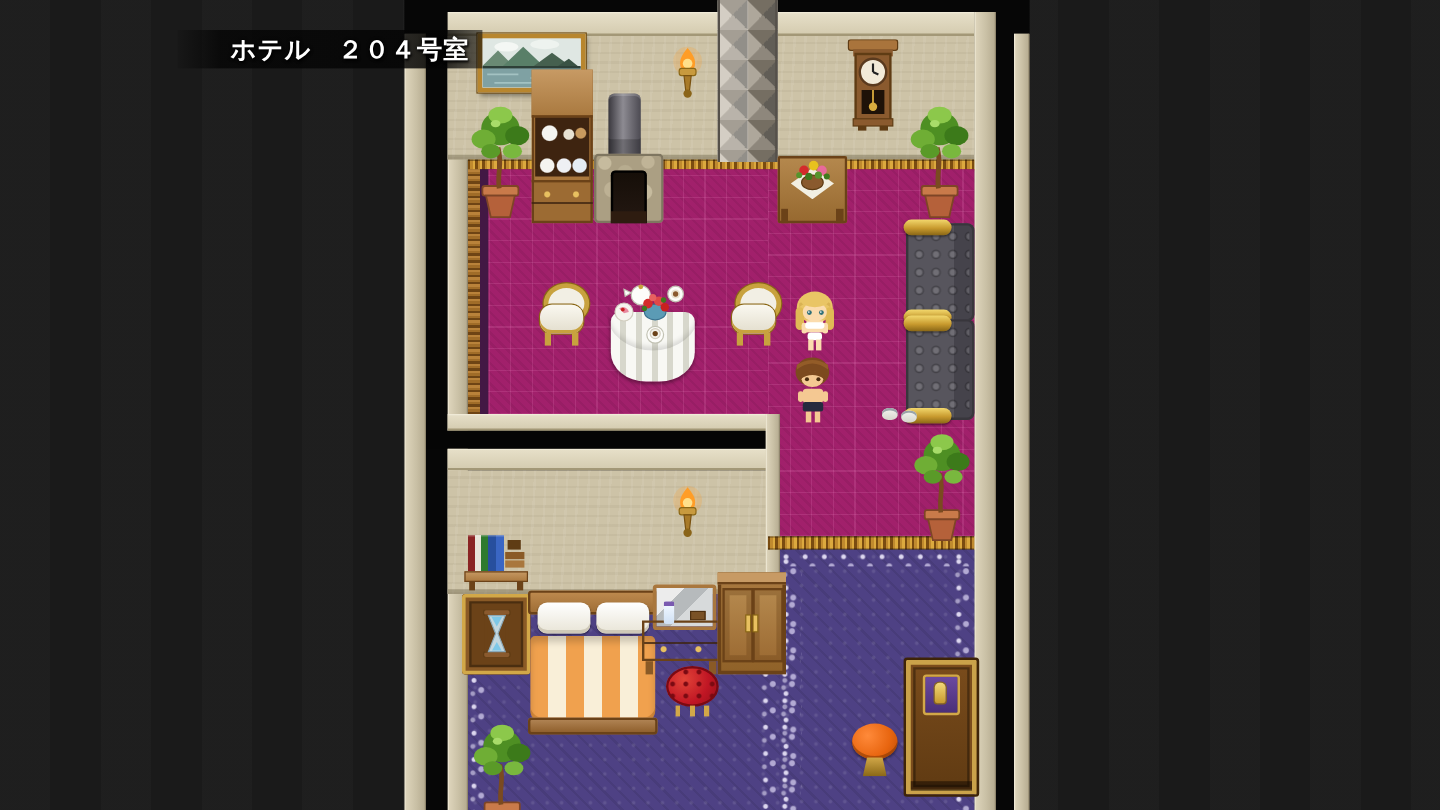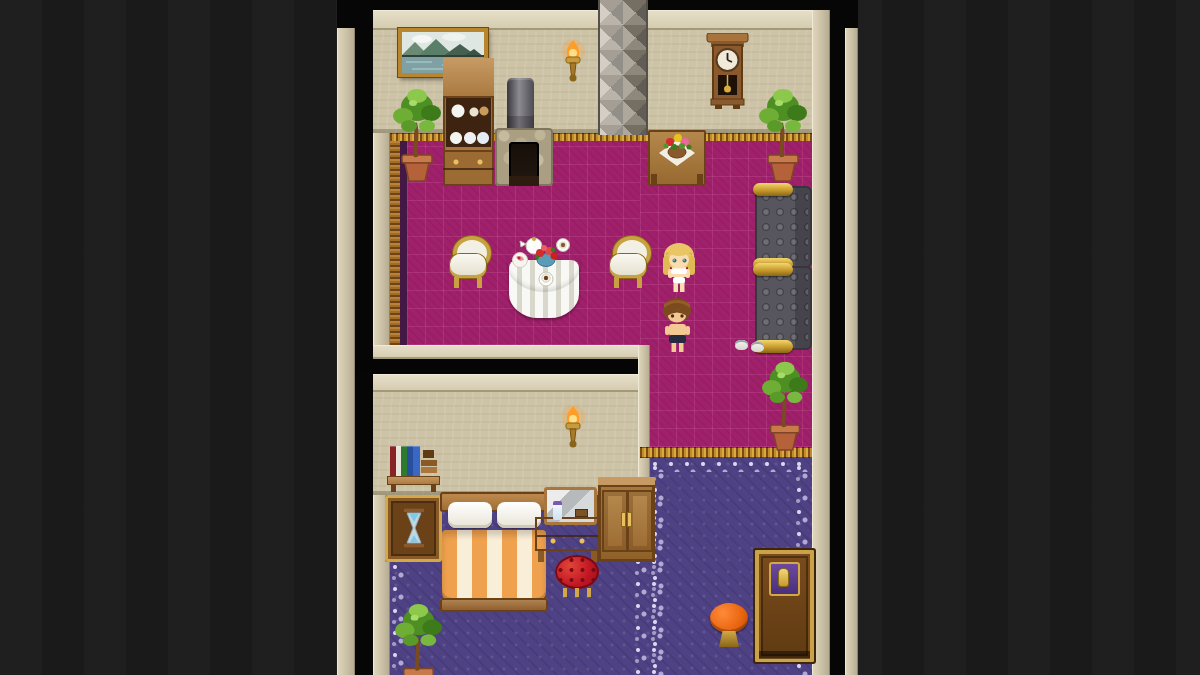--- a/index.html
+++ b/index.html
@@ -435,13 +435,16 @@
       <div class="plaque"></div>
       <div class="emb"></div>
       <div class="sill"></div>
     </div>
     <div class="abs otable" style="left:373px;top:603px;width:38px;height:49px">
       <div class="otop"></div>
       <div class="base"></div>
     </div>
   </div>
 
+  <div id="banner">
+    <span>ホテル　２０４号室</span>
+  </div>
 </div>
 
 </body></html>

